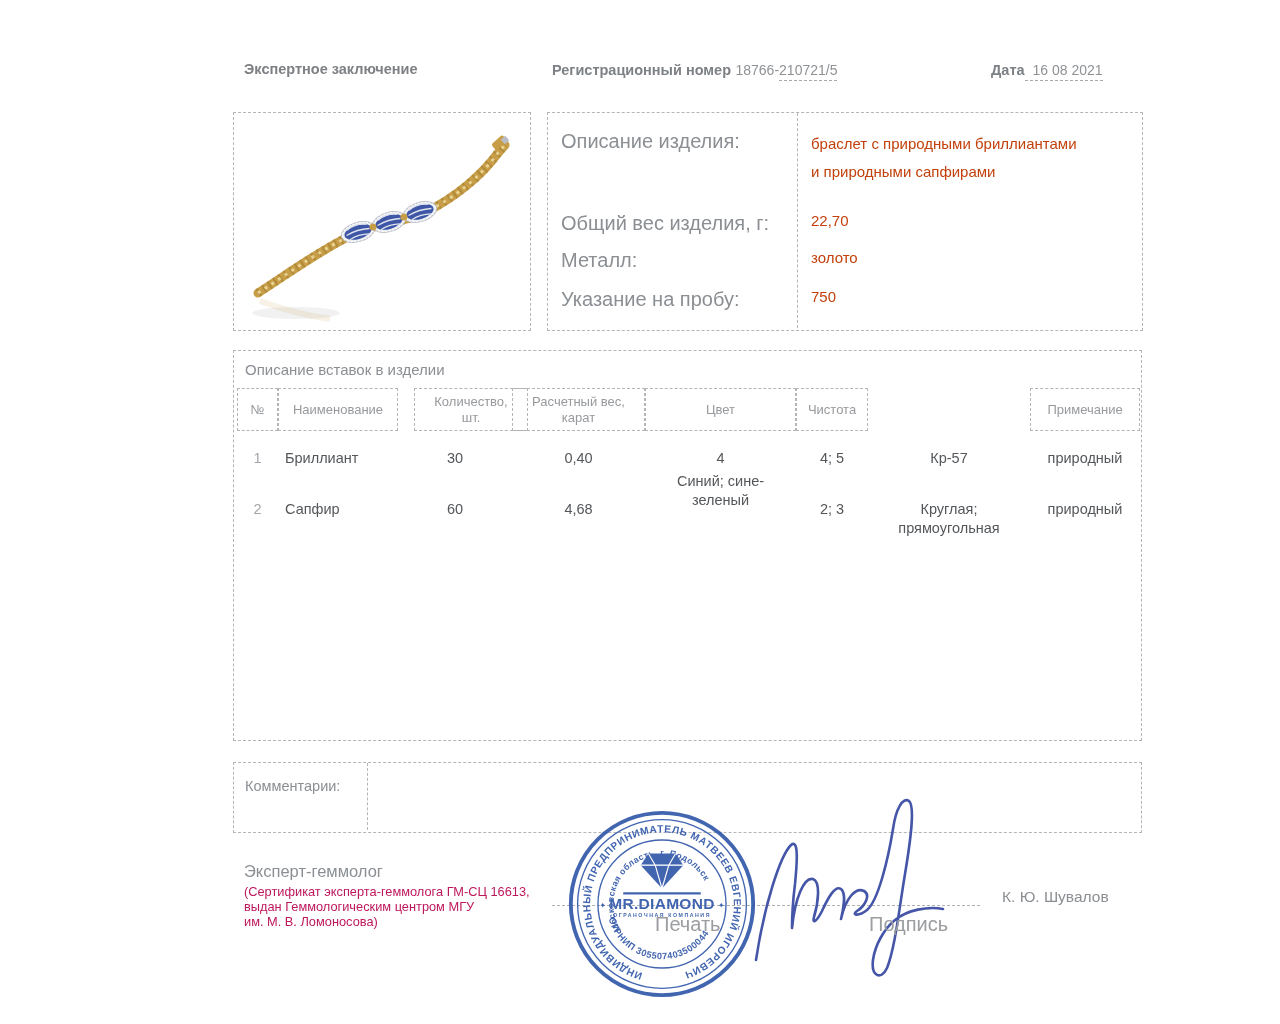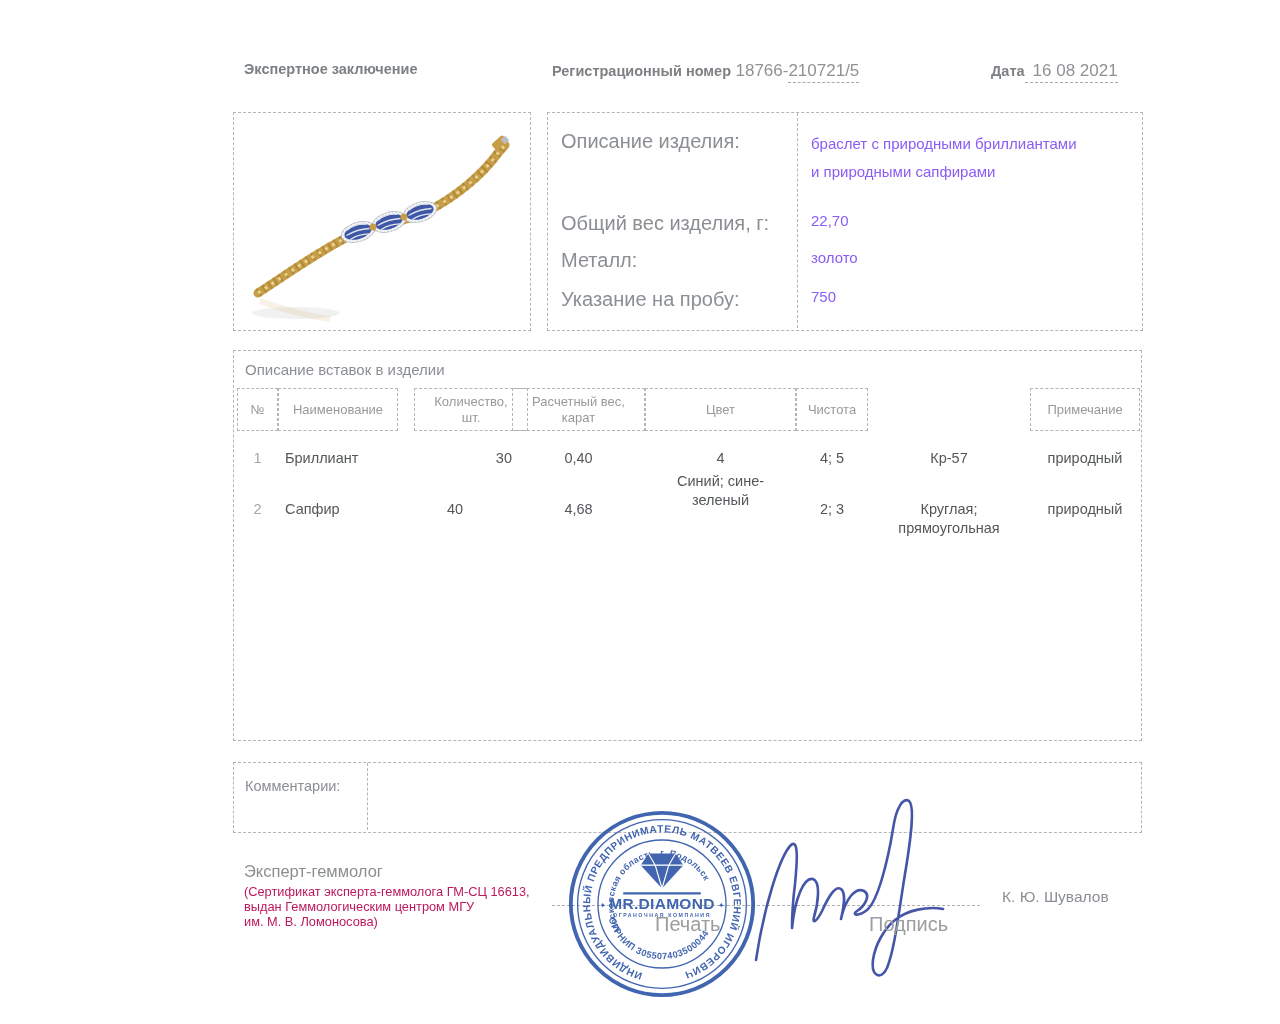--- a/index.html
+++ b/index.html
@@ -1,23 +1,23 @@
 <!DOCTYPE html>
 <html><head>
 <meta charset="utf-8">
 <style>
   html,body{margin:0;padding:0;background:#ffffff;}
   .page{position:relative;width:1280px;height:1024px;background:#ffffff;
         font-family:"Liberation Sans",sans-serif;overflow:hidden;margin-left:47px;}
   .abs{position:absolute;}
   .lbl{color:#8b8f93;font-size:20px;}
-  .val{color:#8b5cf6;font-size:15px;white-space:pre-line;}
+  .val{color:#c2410c;font-size:15px;white-space:pre-line;}
   .box{border:1px dashed #b3b5b7;}
   .hdr-b{font-weight:bold;color:#7d8084;font-size:14.5px;}
-  .hdr-v{color:#8f9295;font-size:17px;}
+  .hdr-v{color:#8f9295;font-size:14px;}
   .u{border-bottom:1px dashed #a6a9ab;padding-bottom:2px;}
   .hcell{position:absolute;border:1px dashed #b3b5b7;display:flex;align-items:center;
          justify-content:center;text-align:center;color:#97999c;font-size:13px;
          white-space:pre-line;line-height:16px;box-sizing:border-box;}
   .dcell{position:absolute;color:#54575a;font-size:14.5px;text-align:center;
          white-space:pre-line;line-height:18.5px;box-sizing:border-box;}
   .dcell.left{text-align:left;}
   .dcell.dim{color:#a3a5a8;}
   .cert-line{color:#be185d;font-size:12.8px;line-height:15px;}
   .small-gray{color:#9b9da0;font-size:20px;}
@@ -107,32 +107,32 @@
 шт.</div>
   <div class="hcell" style="left:465px;top:388px;width:133px;height:43px;">Расчетный вес,
 карат</div>
   <div class="hcell" style="left:598px;top:388px;width:151px;height:43px;">Цвет</div>
   <div class="hcell" style="left:749px;top:388px;width:72px;height:43px;">Чистота</div>
   <div class="hcell" style="left:983px;top:388px;width:110px;height:43px;">Примечание</div>
 
   <div>
     <div class="dcell dim" style="left:190px;top:449px;width:41px;">1</div>
     <div class="dcell left" style="left:238px;top:449px;width:113px;">Бриллиант</div>
-    <div class="dcell" style="left:351px;top:449px;width:114px;text-align:right;">30</div>
+    <div class="dcell" style="left:351px;top:449px;width:114px;">30</div>
     <div class="dcell" style="left:465px;top:449px;width:133px;">0,40</div>
     <div class="dcell" style="left:598px;top:449px;width:151px;">4</div>
     <div class="dcell" style="left:749px;top:449px;width:72px;">4; 5</div>
     <div class="dcell" style="left:821px;top:449px;width:162px;">Кр-57</div>
     <div class="dcell" style="left:983px;top:449px;width:110px;">природный</div>
   </div>
 
   <div>
     <div class="dcell dim" style="left:190px;top:500px;width:41px;">2</div>
     <div class="dcell left" style="left:238px;top:500px;width:113px;">Сапфир</div>
-    <div class="dcell" style="left:351px;top:500px;width:114px;">40</div>
+    <div class="dcell" style="left:351px;top:500px;width:114px;">60</div>
     <div class="dcell" style="left:465px;top:500px;width:133px;">4,68</div>
     <div class="dcell" style="left:598px;top:472px;width:151px;">Синий; сине-
 зеленый</div>
     <div class="dcell" style="left:749px;top:500px;width:72px;">2; 3</div>
     <div class="dcell" style="left:821px;top:500px;width:162px;">Круглая;
 прямоугольная</div>
     <div class="dcell" style="left:983px;top:500px;width:110px;">природный</div>
   </div>
 
   <div class="abs box" style="left:186px;top:762px;width:907px;height:69px;"></div>

